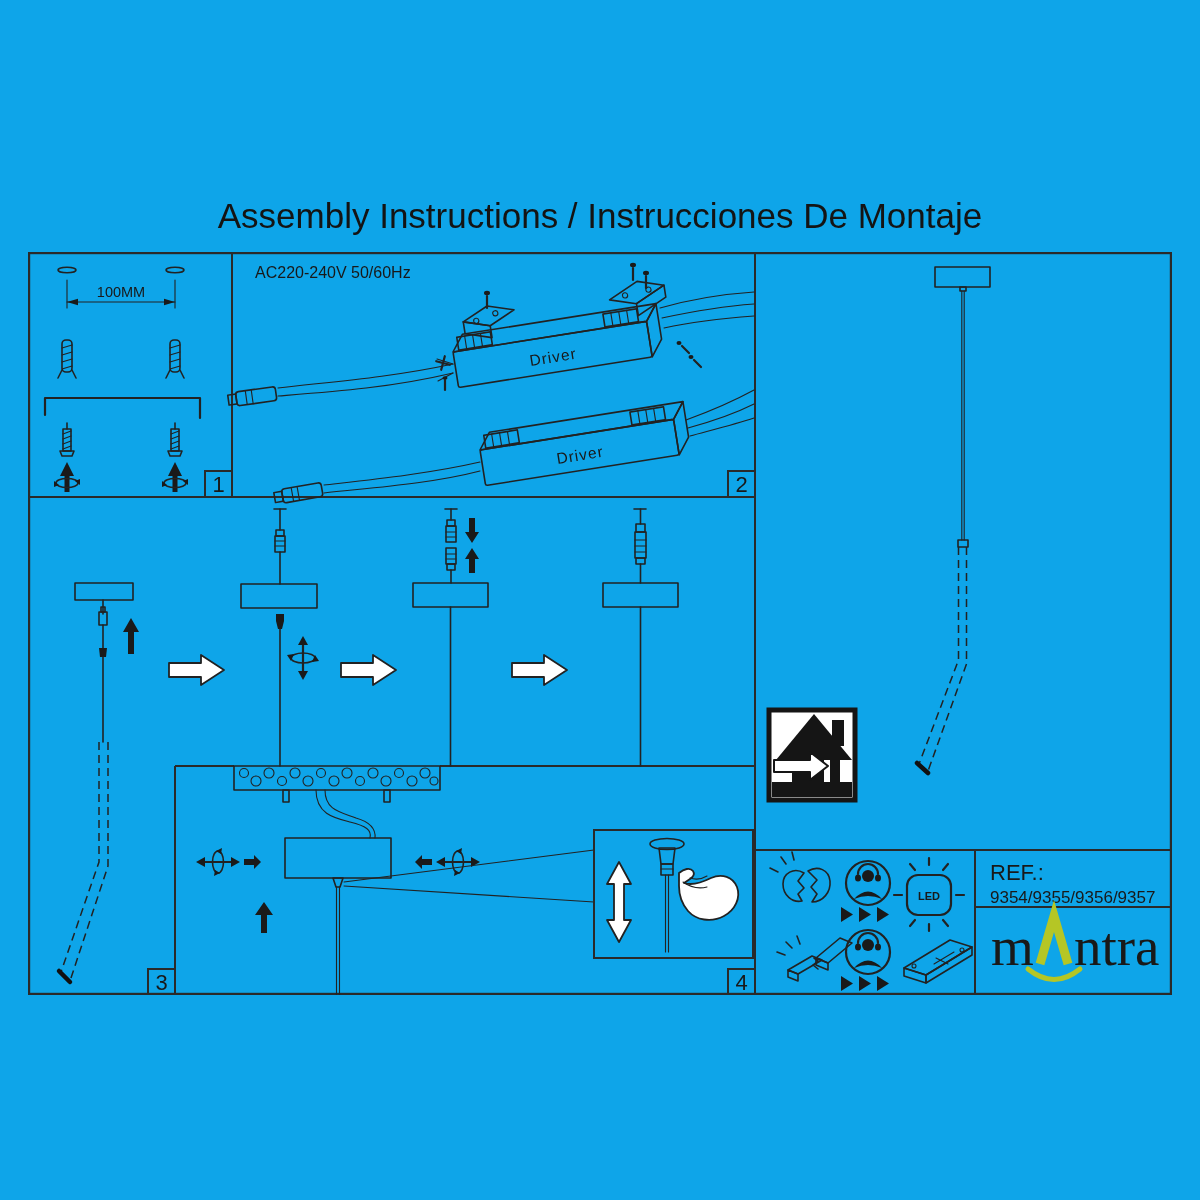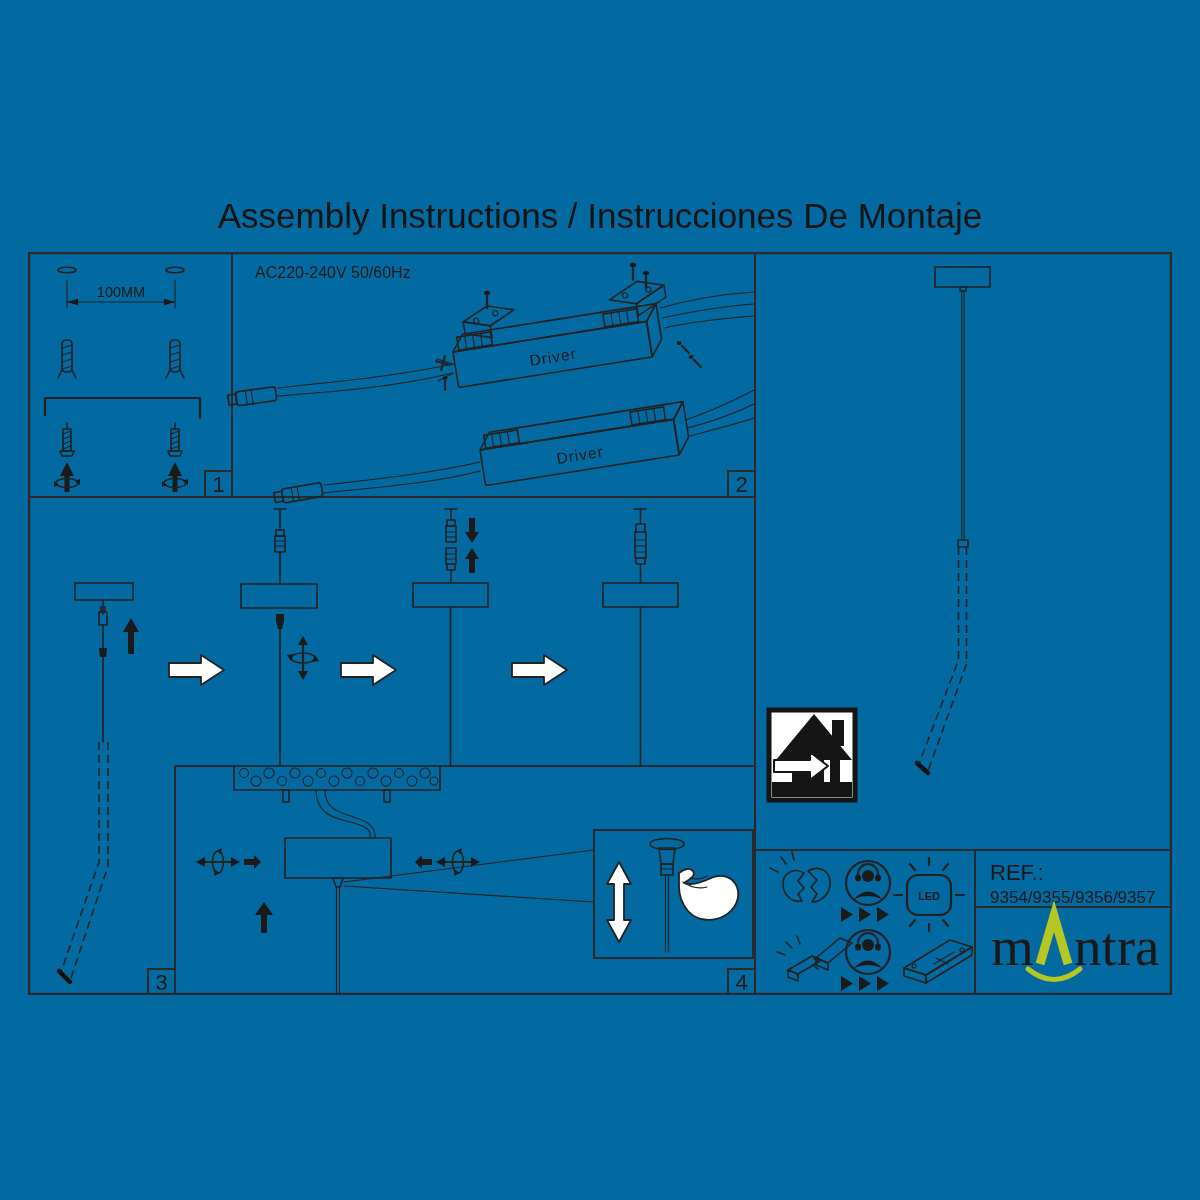--- a/index.html
+++ b/index.html
@@ -1,16 +1,16 @@
 <!DOCTYPE html>
 <html><head>
 <meta charset="utf-8">
 <style>
   html,body{margin:0;padding:0;background:#e8e8e8;}
-  .page{position:relative;width:1200px;height:1200px;background:#0369a1;overflow:hidden;
+  .page{position:relative;width:1200px;height:1200px;background:#0ea5e9;overflow:hidden;
         font-family:"Liberation Sans",sans-serif;}
   .title{position:absolute;left:0;right:0;top:196px;text-align:center;
          font-size:35px;color:#141414;letter-spacing:0px;white-space:nowrap;}
   svg text{font-family:"Liberation Sans",sans-serif;fill:#191919;}
   svg text.serif{font-family:"Liberation Serif",serif;}
   .ln{fill:none;stroke:#222;stroke-width:1.6;stroke-linecap:round;stroke-linejoin:round;}
   .thin{fill:none;stroke:#222;stroke-width:1.1;stroke-linecap:round;}
   .ln2{fill:none;stroke:#222;stroke-width:2.2;stroke-linecap:round;stroke-linejoin:round;}
   .fl{fill:#1a1a1a;stroke:none;}
   .wfl{fill:#ffffff;stroke:#222;stroke-width:1.8;stroke-linejoin:round;}

